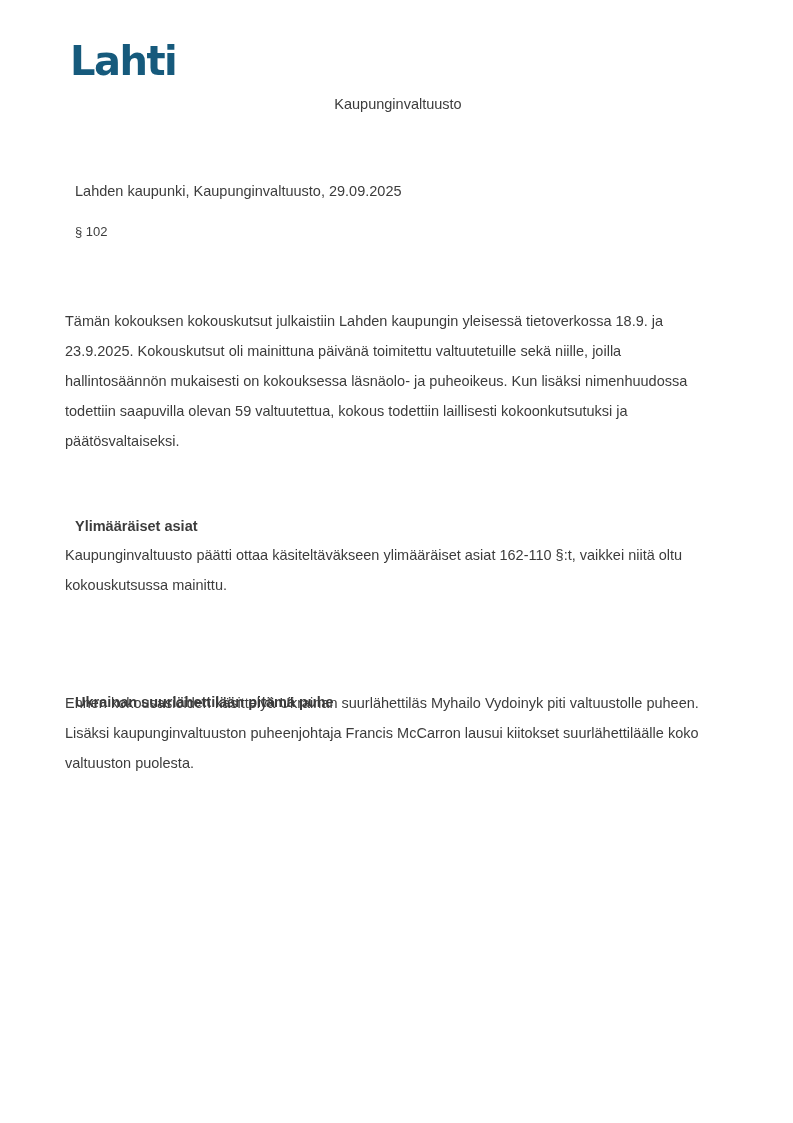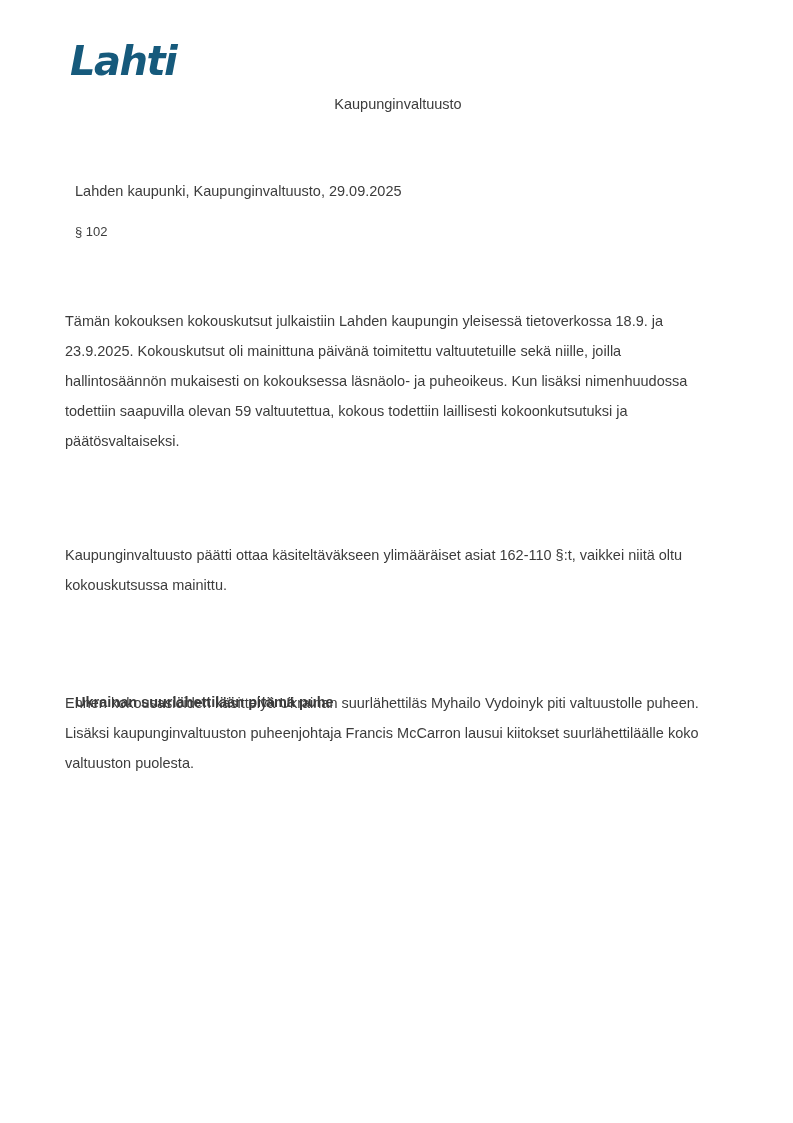--- a/index.html
+++ b/index.html
@@ -19,21 +19,20 @@
   }
   .logo {
     position: absolute;
     left: 70px;
     top: 38px;
     font-size: 40px;
     font-weight: 700;
     letter-spacing: -1.5px;
     color: #165a7c;
     font-family: "DejaVu Sans", sans-serif;
-    font-style: italic;
   }
   .header-row {
     position: absolute;
     left: 75px;
     top: 94px;
     width: 646px;
     display: flex;
     justify-content: center;
     font-size: 14.5px;
     line-height: 20px;
@@ -89,20 +88,21 @@
     <span>Kaupunginvaltuusto</span>
   </div>
 
   <div class="meta-line">Lahden kaupunki, Kaupunginvaltuusto, 29.09.2025</div>
 
   <div class="section-number">§ 102</div>
 
 
   <div class="paragraph intro-paragraph">Tämän kokouksen kokouskutsut julkaistiin Lahden kaupungin yleisessä tietoverkossa 18.9. ja 23.9.2025. Kokouskutsut oli mainittuna päivänä toimitettu valtuutetuille sekä niille, joilla hallintosäännön mukaisesti on kokouksessa läsnäolo- ja puheoikeus. Kun lisäksi nimenhuudossa todettiin saapuvilla olevan 59 valtuutettua, kokous todettiin laillisesti kokoonkutsutuksi ja päätösvaltaiseksi.</div>
 
+  <div class="section-heading heading-1">Ylimääräiset asiat</div>
 
   <div class="paragraph body-1">Kaupunginvaltuusto päätti ottaa käsiteltäväkseen ylimääräiset asiat 162-110 §:t, vaikkei niitä oltu kokouskutsussa mainittu.</div>
 
   <div class="section-heading heading-2">Ukrainan suurlähettilään pitämä puhe</div>
 
   <div class="paragraph body-2">Ennen kokousasioiden käsittelyä Ukrainan suurlähettiläs Myhailo Vydoinyk piti valtuustolle puheen. Lisäksi kaupunginvaltuuston puheenjohtaja Francis McCarron lausui kiitokset suurlähettiläälle koko valtuuston puolesta.</div>
 
 </div>
 
 </body></html>

